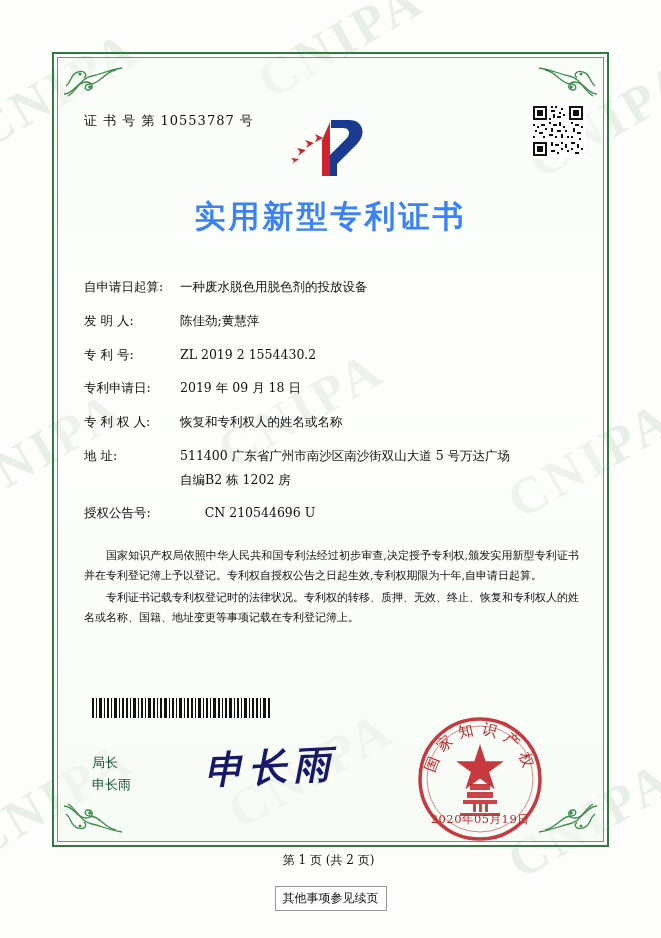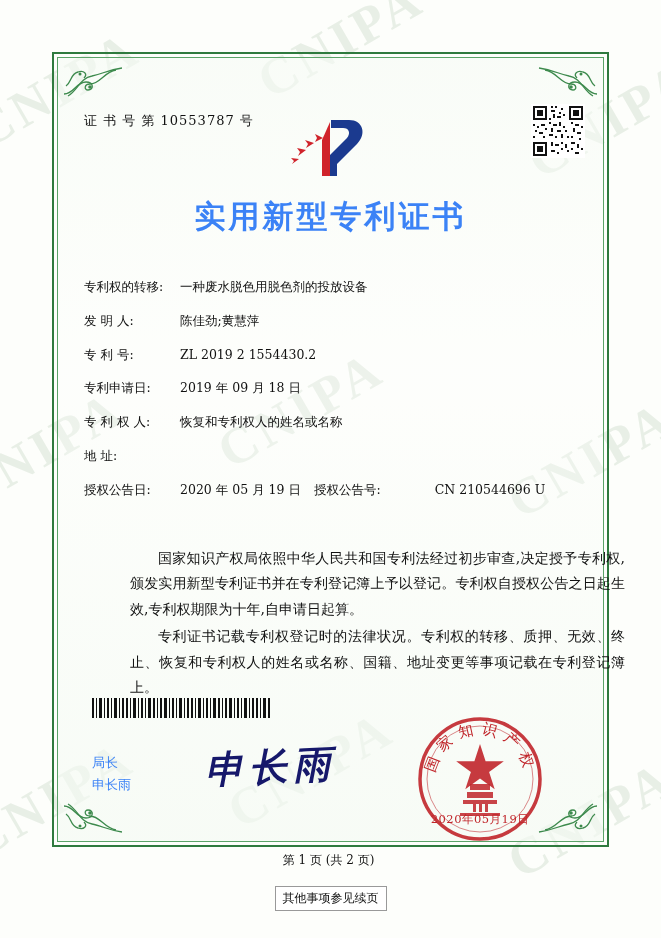--- a/index.html
+++ b/index.html
@@ -148,47 +148,46 @@
     width: 100%;
   }
   .inline-pair .p1 { flex: 0 0 230px; }
   .inline-pair .p2 { flex: 1 1 auto; }
 
   
   .para {
     position: absolute;
     left: 84px;
     width: 495px;
-    font-size: 14px;
+    font-size: 11px;
     line-height: 1.82;
     color: #111;
     text-align: justify;
     font-family: "DejaVu Serif", serif;
-    margin-left: 46px;
   }
   .para p { margin: 0 0 2px 0; text-indent: 2em; }
   #para-block { top: 546px; }
 
   
   .barcode {
     position: absolute;
     left: 92px;
     top: 698px;
     width: 178px;
     height: 20px;
   }
 
   
   .sig-label {
     position: absolute;
     left: 92px;
     top: 752px;
     font-size: 13px;
     line-height: 1.7;
-    color: #3b82f6;
+    color: #14532d;
     font-family: "DejaVu Serif", serif;
   }
   .sig-script {
     position: absolute;
     left: 205px;
     top: 742px;
     font-size: 38px;
     font-family: "DejaVu Serif", serif;
     font-style: italic;
     font-weight: bold;
@@ -378,48 +377,46 @@
       <path d="M34 28 L43 31 L35 36 L37 32 Z" fill="#d0232b"></path>
       <path d="M26 36 L35 38 L27 44 L29 40 Z" fill="#d0232b"></path>
       <path d="M20 46 L28 47 L21 52 L23 49 Z" fill="#d0232b"></path>
     </svg>
   </div>
 
   <div class="main-title">实用新型专利证书</div>
 
   <div class="fields">
     <div class="row">
-      <div class="lab">专利权的转移:</div>
+      <div class="lab">自申请日起算:</div>
       <div class="val">一种废水脱色用脱色剂的投放设备</div>
     </div>
     <div class="row">
       <div class="lab">发  明  人:</div>
       <div class="val">陈佳劲;黄慧萍</div>
     </div>
     <div class="row">
       <div class="lab">专  利  号:</div>
       <div class="val">ZL 2019 2 1554430.2</div>
     </div>
     <div class="row">
       <div class="lab">专利申请日:</div>
       <div class="val">2019 年 09 月 18 日</div>
     </div>
     <div class="row">
       <div class="lab">专 利 权 人:</div>
       <div class="val">恢复和专利权人的姓名或名称</div>
     </div>
     <div class="row">
       <div class="lab">地      址:</div>
-    </div>
+      <div class="val">511400 广东省广州市南沙区南沙街双山大道 5 号万达广场</div>
+    </div>
+    <div class="sub-line">自编B2 栋 1202 房</div>
     <div class="row">
       <div class="inline-pair">
-        <div class="p1" style="display:flex;">
-          <div class="lab">授权公告日:</div>
-          <div>2020 年 05 月 19 日</div>
-        </div>
         <div class="p2" style="display:flex;gap:48px;">
           <div style="flex:0 0 auto; margin-right:6px;">授权公告号:</div>
           <div>CN 210544696 U</div>
         </div>
       </div>
     </div>
   </div>
 
   <div class="para" id="para-block">
     <p>国家知识产权局依照中华人民共和国专利法经过初步审查,决定授予专利权,颁发实用新型专利证书并在专利登记簿上予以登记。专利权自授权公告之日起生效,专利权期限为十年,自申请日起算。</p>

